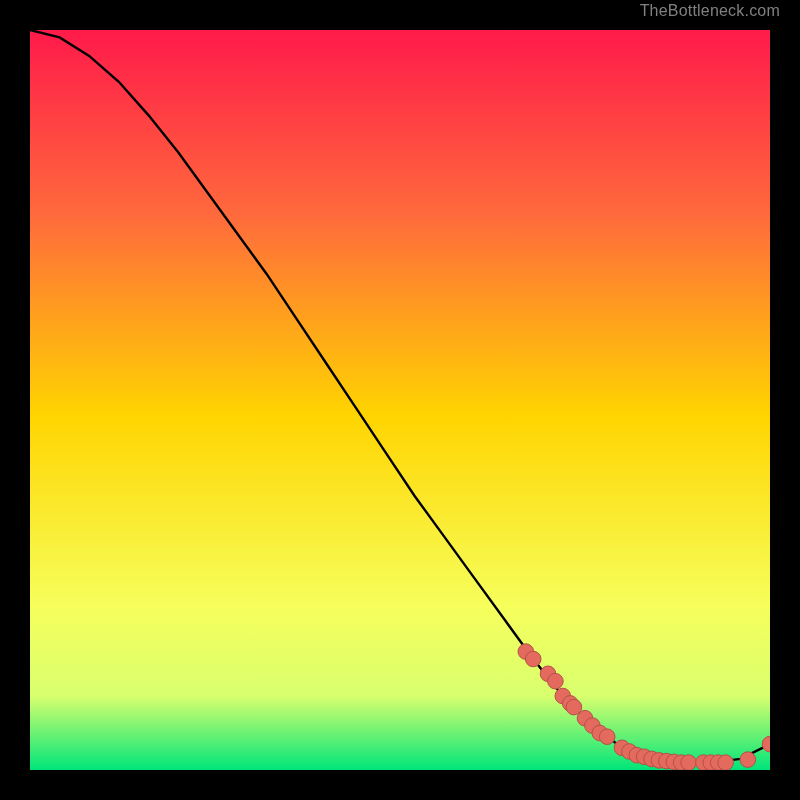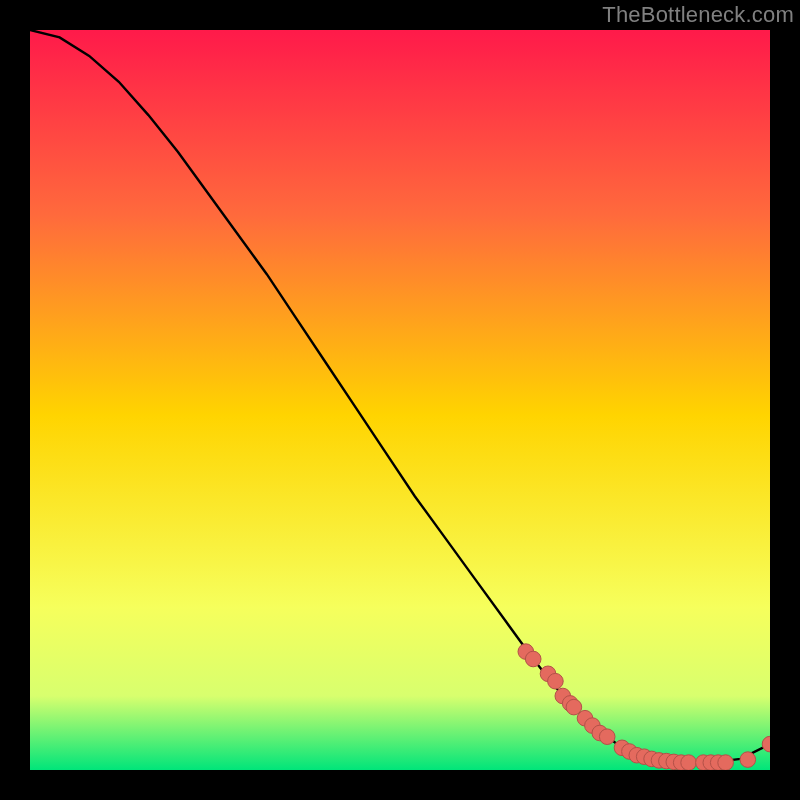--- a/index.html
+++ b/index.html
@@ -13,23 +13,23 @@
   }
   .frame {
     position: relative;
     width: 800px;
     height: 800px;
     background: #000;
   }
   .watermark {
     position: absolute;
     top: 2px;
-    right: 6px;
+    right: 20px;
     color: #808080;
-    font-size: 22px;
+    font-size: 16px;
     font-weight: 500;
     letter-spacing: 0.2px;
     z-index: 5;
   }
   .plot {
     position: absolute;
     left: 30px;
     top: 30px;
     width: 740px;
     height: 740px;

